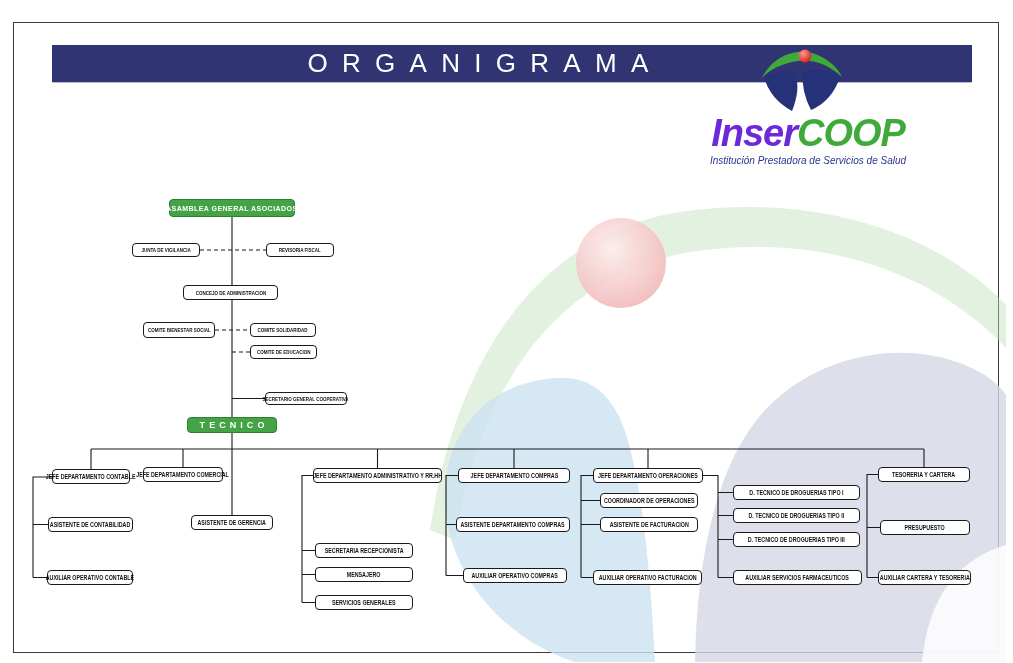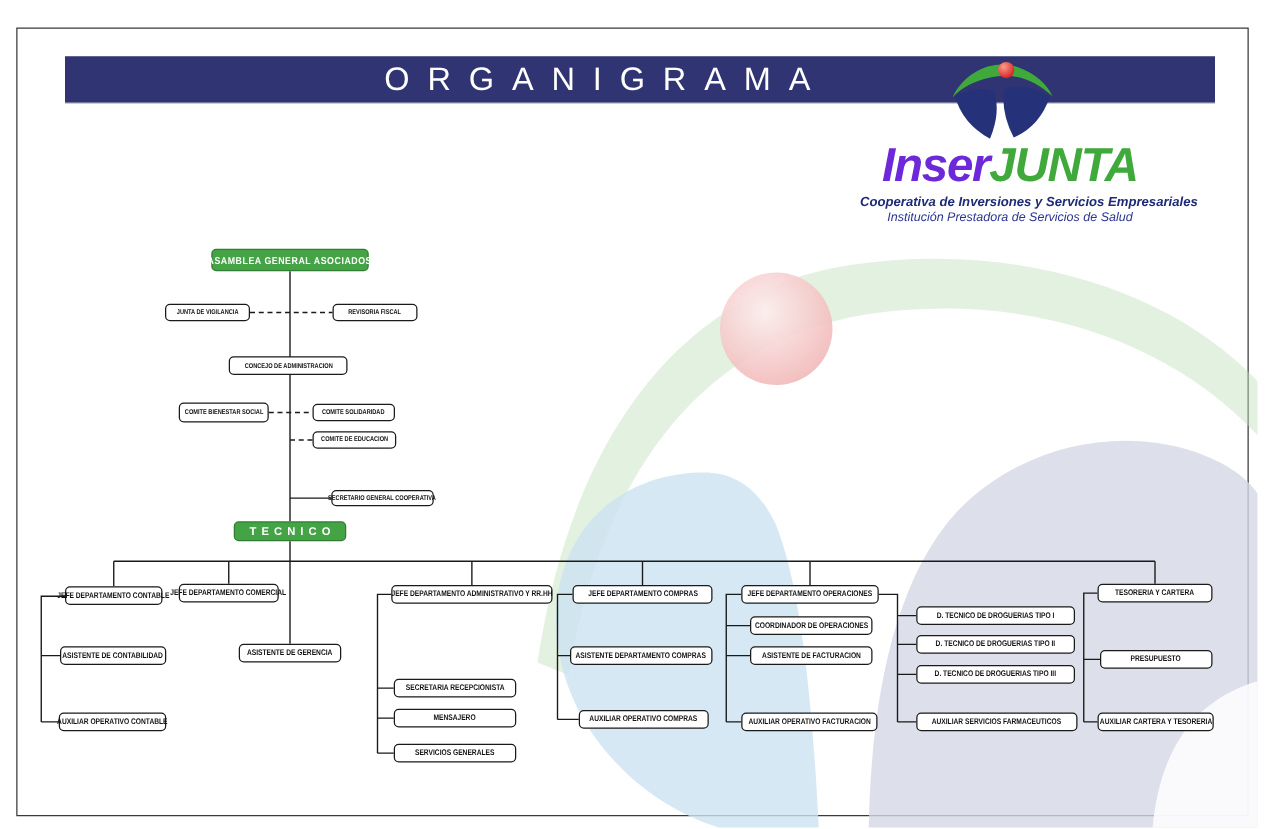--- a/index.html
+++ b/index.html
@@ -87,22 +87,21 @@
         <stop offset="0" stop-color="#ff9a8a"></stop>
         <stop offset="1" stop-color="#cf1818"></stop>
       </radialGradient>
     </defs>
     <path d="M4 31 C14 10 36 1 54 6 C70 11 80 21 84 30 C70 17 54 12 40 14 C24 16 11 23 4 31 Z" fill="#3faa3b"></path>
     <circle cx="47" cy="9" r="6.5" fill="url(#dot)"></circle>
     <path d="M6 30 Q24 21 37 26 Q43 42 34 64 Q12 52 6 30 Z" fill="#253178"></path>
     <path d="M45 25 Q60 18 82 30 Q74 54 53 63 Q43 44 45 25 Z" fill="#253178"></path>
   </svg>
   <div id="logo-text">
-    <div class="wordmark"><span class="wm-a">Inser</span><span class="wm-b">JUNTA</span></div>
-    <div class="tagline">Cooperativa de Inversiones y Servicios Empresariales</div>
+    <div class="wordmark"><span class="wm-a">Inser</span><span class="wm-b">COOP</span></div>
     <div class="subtitle">Institución Prestadora de Servicios de Salud</div>
   </div>
 
   <div class="node green" id="node-asamblea" style="left:169px;top:199px;width:126px;height:18px">
     <span class="bt">ASAMBLEA GENERAL ASOCIADOS</span>
     </div>
 
   <div class="node sz-s" style="left:132px;top:243px;width:68px;height:14px">
     <span class="bt">JUNTA DE VIGILANCIA</span>
     </div>

